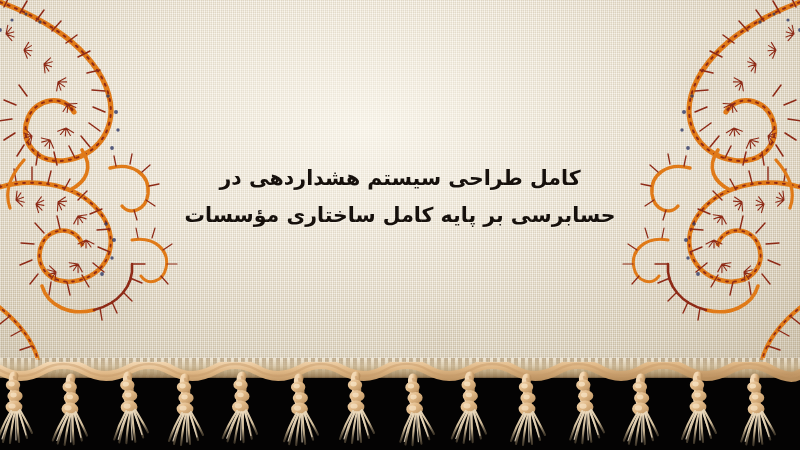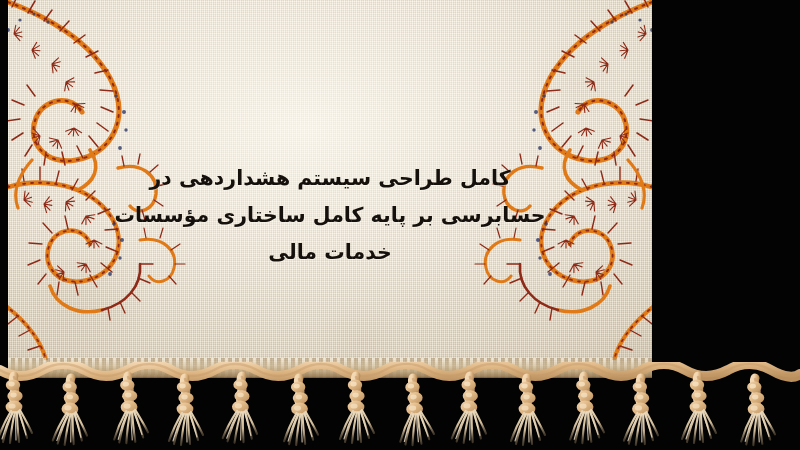--- a/index.html
+++ b/index.html
@@ -23,23 +23,23 @@
   
   .backdrop {
     position: absolute;
     inset: 0;
     background: #040303;
   }
 
   
   .cloth {
     position: absolute;
-    left: 8px;
+    left: 0;
     top: 0;
-    width: 644px;
+    width: 800px;
     height: 378px;
     overflow: hidden;
     background-color: #e6dcc8;
     background-image:
       
       radial-gradient(ellipse 600px 340px at 46% 34%, rgba(255,252,244,0.75) 0%, rgba(255,250,240,0.30) 42%, rgba(200,186,160,0.18) 78%, rgba(170,154,126,0.34) 100%),
       
       repeating-linear-gradient(90deg,
         rgba(255,255,255,0.42) 0px,
         rgba(255,255,255,0.42) 1px,
@@ -432,21 +432,20 @@
           <g stroke="#8e2a17" stroke-width="1.2">
             <path d="M156 238 l-2 -10 M170 238 l3 -10 M181 250 l9 -6 M185 264 l10 0 M179 276 l7 8"></path>
           </g>
         </g>
       </svg>
     </div>
 
     <div class="title-block">
       <span class="title-line">کامل طراحی سیستم هشداردهی در</span>
       <span class="title-line">حسابرسی بر پایه کامل ساختاری مؤسسات</span>
-      <span class="title-line">خدمات مالی</span>
     </div>
 
     <div class="hem"></div>
   </div>
 
   <div class="fringe">
     <svg viewBox="0 0 800 88" xmlns="http://www.w3.org/2000/svg" aria-hidden="true">
       <defs>
         <linearGradient id="cordG" x1="0" y1="0" x2="1" y2="1">
           <stop offset="0%" stop-color="#f3d8b4"></stop>

